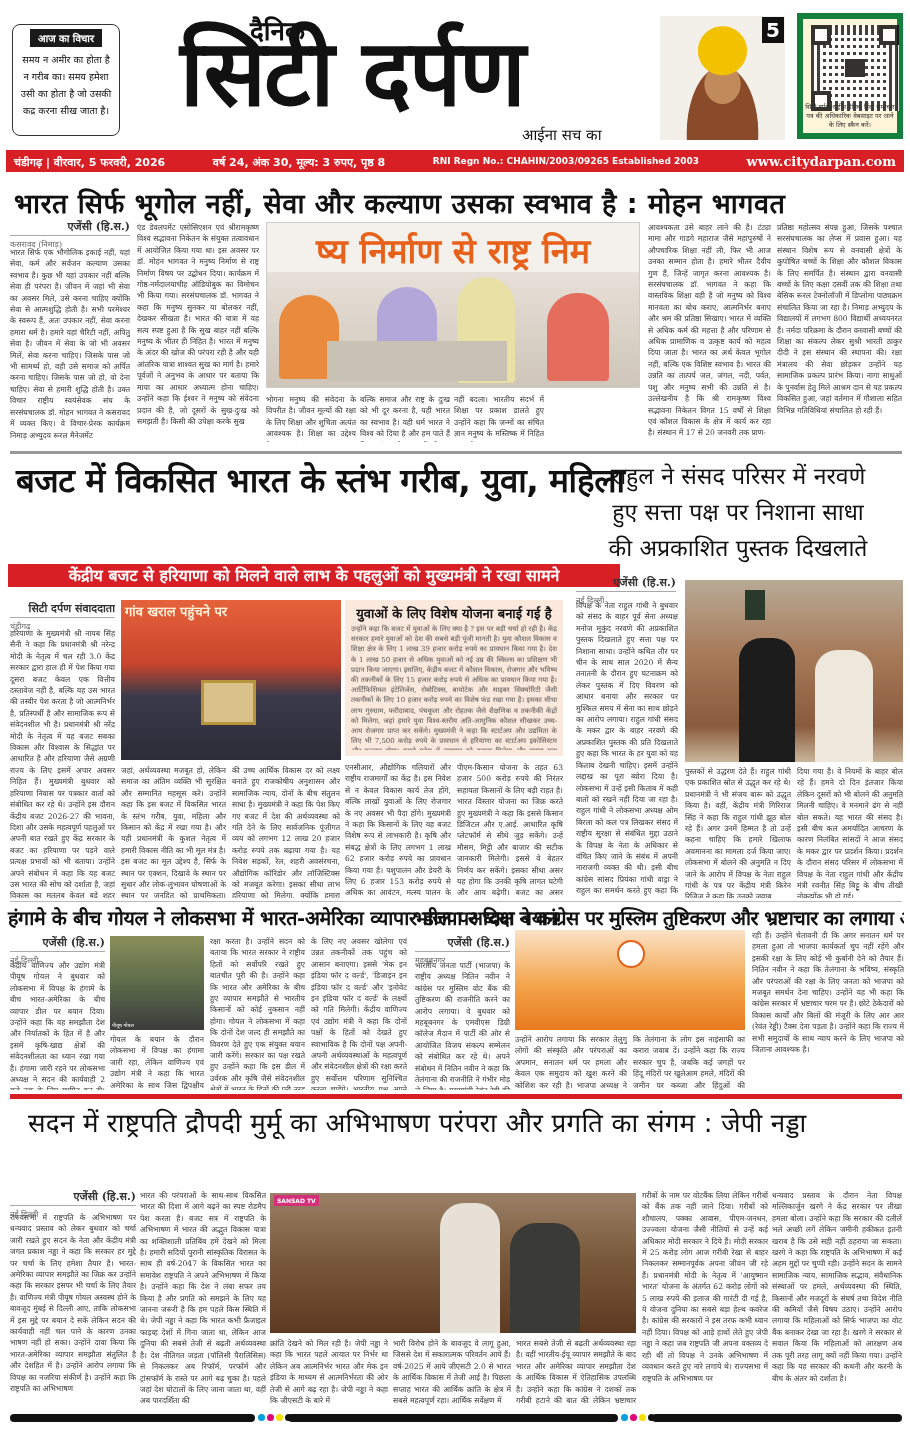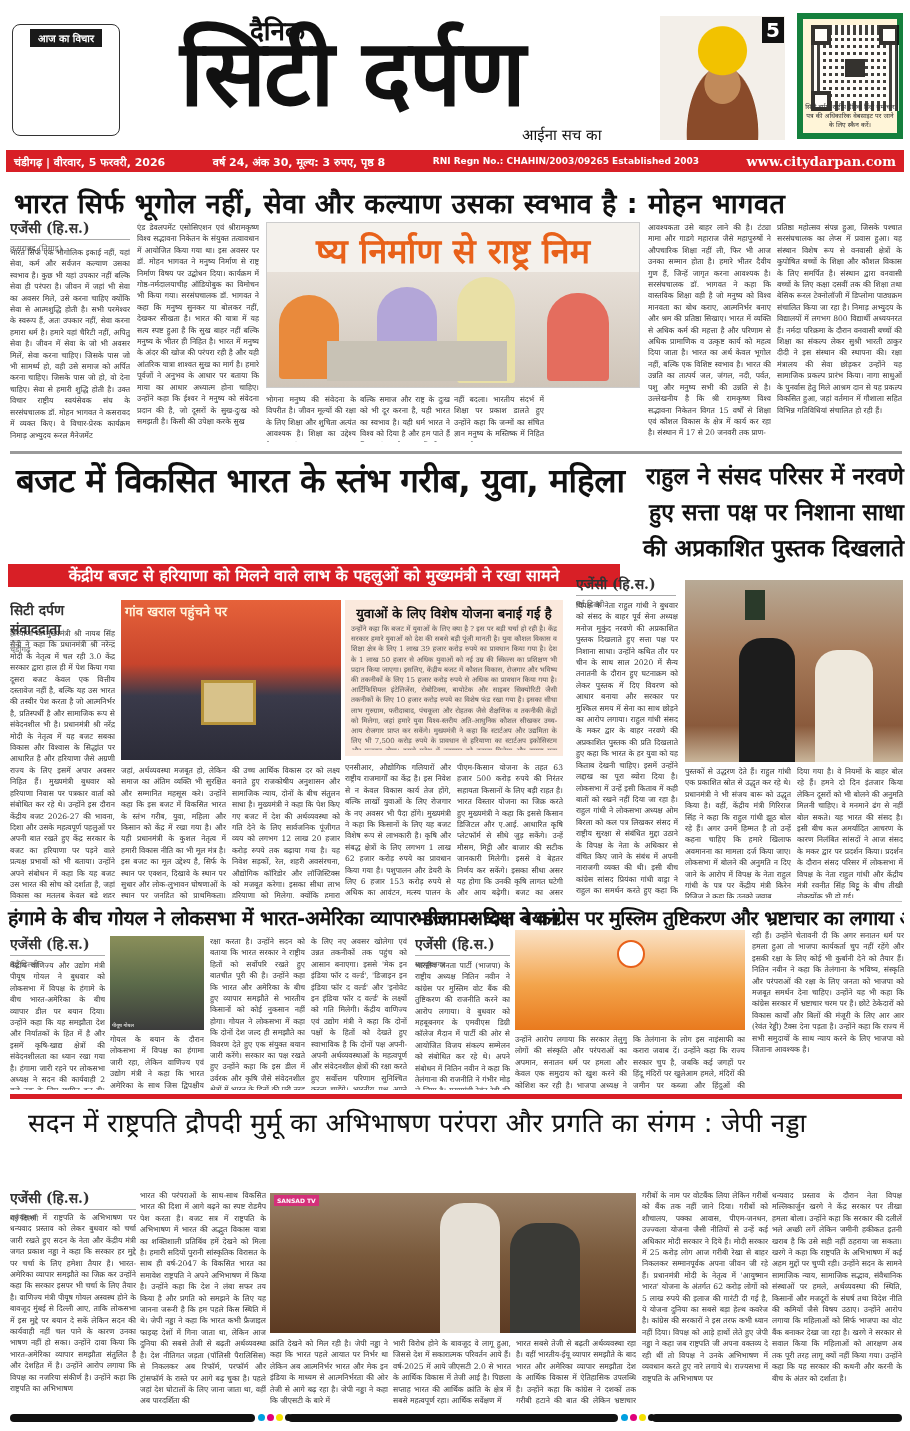--- a/index.html
+++ b/index.html
@@ -18,36 +18,37 @@
 .qr{position:absolute;left:8px;top:6px;width:88px;height:86px;background:repeating-linear-gradient(90deg,#222 0 3px,#fff 3px 6px),#fff;opacity:.85}
 .qr::before{content:"";position:absolute;inset:10px;background:repeating-linear-gradient(0deg,#fff 0 4px,transparent 4px 7px)}
 .qr-corner{position:absolute;width:20px;height:20px;border:4px solid #111;background:#fff}
 .qr-cap{position:absolute;left:2px;right:2px;bottom:3px;font-size:6.5px;text-align:center;line-height:9px;color:#333}
 .redbar{left:6px;top:150px;width:898px;height:22px;background:#d81f26;color:#fff;font-family:"DejaVu Sans",sans-serif;font-size:11px;font-weight:bold;display:flex;align-items:center;justify-content:space-between;padding:0 8px}
 .redbar .url{font-family:"DejaVu Serif",serif;font-size:13px}
 .redbar .rni{font-size:9px}
 
 .h1{font-family:"DejaVu Sans",sans-serif;font-weight:bold;color:#111;white-space:nowrap}
 .hr{height:3px;background:#999}
-.byline{font-size:14px;text-align:left;color:#333;font-weight:bold}
+.byline{font-size:11px;text-align:right;color:#333;font-weight:bold}
 .place{font-size:8px;color:#666}
 .body{font-size:7.6px;line-height:11.4px;text-align:justify;color:#333;overflow:hidden}
 .col{position:absolute;overflow:hidden}
 .subred{background:#d81f26;color:#fff;font-family:"DejaVu Sans",sans-serif;font-weight:bold;font-size:15px;text-align:center;line-height:23px;white-space:nowrap}
 .box-pink{background:#fbe9dd}
 .box-pink .bt{font-family:"DejaVu Sans",sans-serif;font-size:13px;font-weight:bold;text-align:center;color:#111;padding-top:4px}
 .redline{height:5px;background:#d81f26}
 .footbar{height:8px;background:#111;border-radius:5px}
 .reg{display:inline-block;width:7px;height:7px;border-radius:50%}
 </style>
 </head>
 <body>
 
 <div class="abs thought">
   <span class="tt">आज का विचार</span>
+  <div class="tb">समय न अमीर का होता है न गरीब का। समय हमेशा उसी का होता है जो उसकी कद्र करना सीख जाता है।</div>
 </div>
 <div class="abs logo-small">दैनिक</div>
 <div class="abs logo-big">सिटी दर्पण</div>
 <div class="abs logo-tag">आईना सच का</div>
 <div class="abs cm-photo"></div>
 <div class="abs page-no">5</div>
 <div class="abs qr-box">
   <div class="qr">
     <div class="qr-corner" style="left:0;top:0"></div>
     <div class="qr-corner" style="right:0;top:0"></div>
@@ -103,21 +104,21 @@
 </div>
 <div class="col body" style="left:121px;top:765px;width:105px;height:133px">जहां, अर्थव्यवस्था मजबूत हो, लेकिन समाज का अंतिम व्यक्ति भी सुरक्षित और सम्मानित महसूस करे। उन्होंने कहा कि इस बजट में विकसित भारत के स्तंभ गरीब, युवा, महिला और किसान को केंद्र में रखा गया है। और यही प्रधानमंत्री के कुशल नेतृत्व में हमारी विकास नीति का भी मूल मंत्र है। इस बजट का मूल उद्देश्य है, सिर्फ के स्थान पर एक्शन, दिखावे के स्थान पर सुधार और लोक-लुभावन घोषणाओं के स्थान पर जनहित को प्राथमिकता। सरकार ने इस बजट में लगभग 7 प्रतिशत</div>
 <div class="col body" style="left:232px;top:765px;width:108px;height:133px">की उच्च आर्थिक विकास दर को लक्ष्य बनाते हुए राजकोषीय अनुशासन और सामाजिक न्याय, दोनों के बीच संतुलन साधा है। मुख्यमंत्री ने कहा कि पेश किए गए बजट में देश की अर्थव्यवस्था को गति देने के लिए सार्वजनिक पूंजीगत व्यय को लगभग 12 लाख 20 हजार करोड़ रुपये तक बढ़ाया गया है। यह निवेश सड़कों, रेल, शहरी अवसंरचना, औद्योगिक कॉरिडोर और लॉजिस्टिक्स को मजबूत करेगा। इसका सीधा लाभ हरियाणा को मिलेगा, क्योंकि हमारा राज्य दिल्ली-</div>
 <div class="col box-pink" style="left:345px;top:600px;width:218px;height:156px">
   <div class="bt">युवाओं के लिए विशेष योजना बनाई गई है</div>
   <div class="body" style="padding:2px 6px;font-size:7px;line-height:10.2px;height:128px;color:#555">उन्होंने कहा कि बजट में युवाओं के लिए क्या है ? इस पर बड़ी चर्चा हो रही है। केंद्र सरकार हमारे युवाओं को देश की सबसे बड़ी पूंजी मानती है। युवा कौशल विकास व शिक्षा क्षेत्र के लिए 1 लाख 39 हजार करोड़ रुपये का प्रावधान किया गया है। देश के 1 लाख 50 हजार से अधिक युवाओं को नई उम्र की स्किल्स का प्रशिक्षण भी प्रदान किया जाएगा। इसलिए, केंद्रीय बजट में कौशल विकास, रोजगार और भविष्य की तकनीकों के लिए 15 हजार करोड़ रुपये से अधिक का प्रावधान किया गया है। आर्टिफिशियल इंटेलिजेंस, रोबोटिक्स, बायोटेक और साइबर सिक्योरिटी जैसी तकनीकों के लिए 10 हजार करोड़ रुपये का विशेष फंड रखा गया है। इसका सीधा लाभ गुरुग्राम, फरीदाबाद, पंचकूला और रोहतक जैसे शैक्षणिक व तकनीकी केंद्रों को मिलेगा, जहां हमारे युवा विश्व-स्तरीय अति-आधुनिक कौशल सीखकर उच्च-आय रोजगार प्राप्त कर सकेंगे। मुख्यमंत्री ने कहा कि स्टार्टअप और उद्यमिता के लिए भी 7,500 करोड़ रुपये के प्रावधान से हरियाणा का स्टार्टअप इकोसिस्टम और मजबूत होगा। इससे प्रदेश में नवाचार को बढ़ावा मिलेगा और हमारा युवा रोजगार मांगने वाला नहीं, बल्कि रोजगार देने वाला बनेगा।</div>
 </div>
 <div class="col body" style="left:345px;top:762px;width:106px;height:136px">एनसीआर, औद्योगिक गलियारों और राष्ट्रीय राजमार्गों का केंद्र है। इस निवेश से न केवल विकास कार्य तेज होंगे, बल्कि लाखों युवाओं के लिए रोजगार के नए अवसर भी पैदा होंगे। मुख्यमंत्री ने कहा कि किसानों के लिए यह बजट विशेष रूप से लाभकारी है। कृषि और संबद्ध क्षेत्रों के लिए लगभग 1 लाख 62 हजार करोड़ रुपये का प्रावधान किया गया है। पशुपालन और डेयरी के लिए 6 हजार 153 करोड़ रुपये से अधिक का आवंटन, मत्स्य पालन के लिए 2 हजार 500 करोड़ रुपये और</div>
 <div class="col body" style="left:457px;top:762px;width:106px;height:136px">पीएम-किसान योजना के तहत 63 हजार 500 करोड़ रुपये की निरंतर सहायता किसानों के लिए बड़ी राहत है। भारत विस्तार योजना का जिक्र करते हुए मुख्यमंत्री ने कहा कि इससे किसान डिजिटल और ए.आई. आधारित कृषि प्लेटफॉर्म से सीधे जुड़ सकेंगे। उन्हें मौसम, मिट्टी और बाजार की सटीक जानकारी मिलेगी। इससे वे बेहतर निर्णय कर सकेंगे। इसका सीधा असर यह होगा कि उनकी कृषि लागत घटेगी और आय बढ़ेगी। बजट का असर हरियाणा के खेत-खलिहानों में साफ दिखाई देगा।</div>
 
-<div class="abs h1" style="left:572px;top:458px;font-size:23px;line-height:36px;width:332px;text-align:right;font-weight:bold">
+<div class="abs h1" style="left:572px;top:458px;font-size:23px;line-height:36px;width:332px;text-align:center;font-weight:normal">
   <div>राहुल ने संसद परिसर में नरवणे</div>
   <div>हुए सत्ता पक्ष पर निशाना साधा</div>
   <div>की अप्रकाशित पुस्तक दिखलाते</div>
 </div>
 <div class="col" style="left:576px;top:574px;width:100px">
   <div class="byline">एजेंसी (हि.स.)</div>
   <div style="height:1px;background:#aaa;margin:2px 0"></div>
   <div class="place">नई दिल्ली</div>
 </div>
 <div class="col body" style="left:576px;top:600px;width:102px;height:298px">विपक्ष के नेता राहुल गांधी ने बुधवार को संसद के बाहर पूर्व सेना अध्यक्ष मनोज मुकुंद नरवणे की अप्रकाशित पुस्तक दिखलाते हुए सत्ता पक्ष पर निशाना साधा। उन्होंने कथित तौर पर चीन के साथ साल 2020 में सैन्य तनातनी के दौरान हुए घटनाक्रम को लेकर पुस्तक में दिए विवरण को आधार बनाया और सरकार पर मुश्किल समय में सेना का साथ छोड़ने का आरोप लगाया। राहुल गांधी संसद के मकर द्वार के बाहर नरवणे की अप्रकाशित पुस्तक की प्रति दिखलाते हुए कहा कि भारत के हर युवा को यह किताब देखनी चाहिए। इसमें उन्होंने लद्दाख का पूरा ब्योरा दिया है। लोकसभा में उन्हें इसी किताब में कही बातों को रखने नहीं दिया जा रहा है। राहुल गांधी ने लोकसभा अध्यक्ष ओम बिरला को कल पत्र लिखकर संसद में राष्ट्रीय सुरक्षा से संबंधित मुद्दा उठाने के विपक्ष के नेता के अधिकार से वंचित किए जाने के संबंध में अपनी नाराजगी व्यक्त की थी। इसी बीच कांग्रेस सांसद प्रियंका गांधी वाड्रा ने राहुल का समर्थन करते हुए कहा कि भाषण देते समय वे अक्सर</div>

